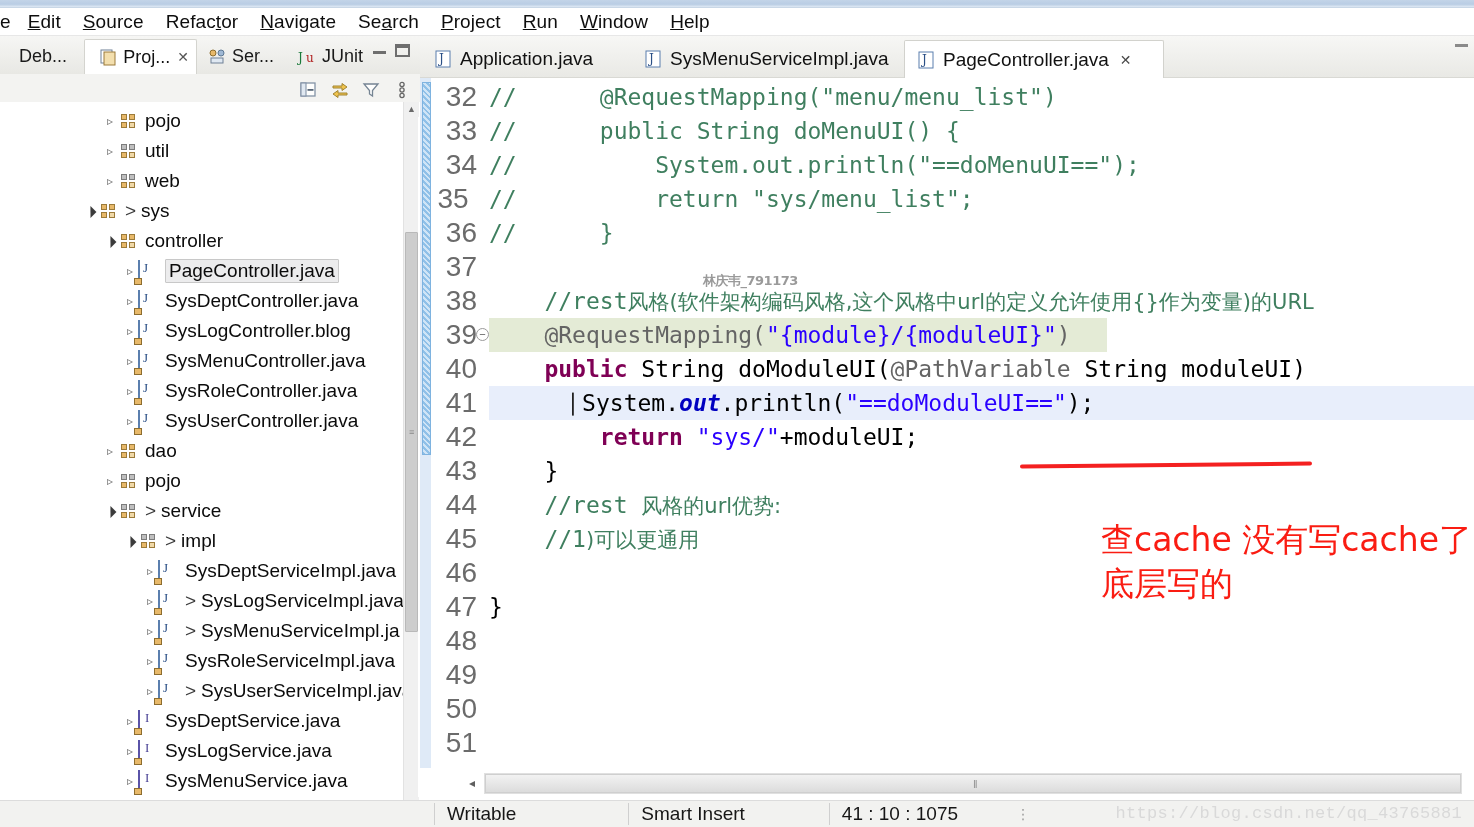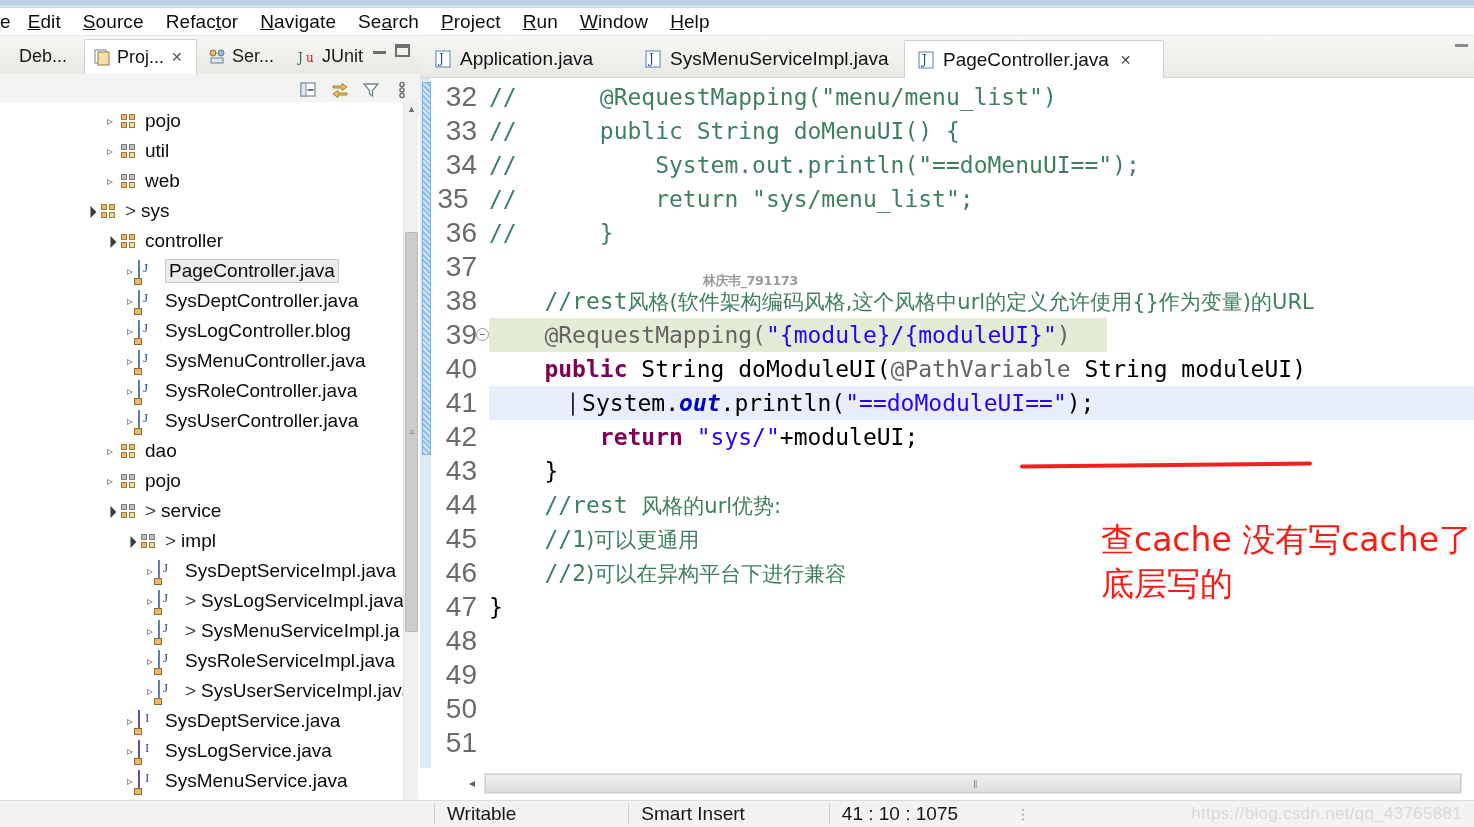--- a/index.html
+++ b/index.html
@@ -272,21 +272,21 @@
   .sb-cell {
     font-size: 19px; color: #161616; padding: 0 12px; height: 27px;
     display: flex; align-items: center; white-space: nowrap;
   }
   .sb-sep { width: 1px; height: 22px; background: #cfcfcf; }
   .sb-dots { color: #9a9a9a; font-size: 14px; padding: 0 10px; letter-spacing: 2px; }
 
   .wm-url {
     position: absolute; right: 12px; top: 804px;
     color: #d9d9d9; font-size: 17px;
-    font-family: Liberation Sans, sans-serif; letter-spacing: 0.3px;
+    font-family: Liberation Mono, monospace; letter-spacing: 0.3px;
   }
   .left-corner-fill {
     position: absolute; left: 0; top: 800px; width: 420px; height: 27px;
     background: #d9d9d9;
   }
 </style>
 </head>
 <body>
 
 <div id="app">
@@ -305,21 +305,21 @@
       <div class="menu-item"><span class="acc">W</span>indow</div>
       <div class="menu-item"><span class="acc">H</span>elp</div>
     </div>
 
   <div class="left-panel">
 
     <div class="view-tabs" id="view-tabs">
         <div class="vtab inactive" style="left: 12px; width: 84px;">
           <span>Deb...</span>
         </div>
-        <div class="vtab active" style="left: 84px; width: 113px;">
+        <div class="vtab active" style="left: 84px; width: 113px; justify-content: flex-end;">
           <svg viewBox="0 0 20 20" width="20" height="20">
             <rect x="3" y="3" width="11" height="13" fill="#fff" stroke="#6f8096"></rect>
             <rect x="6" y="5" width="11" height="13" fill="#f3dfae" stroke="#9c7b3a"></rect>
           </svg>
           <span>Proj...</span>
           <span class="vtab-close">✕</span>
         </div>
         <div class="vtab inactive" style="left: 200px; width: 90px;">
           <svg viewBox="0 0 20 20" width="20" height="20">
             <circle cx="6" cy="6" r="3" fill="#e8b96a" stroke="#8d6d2e"></circle>
@@ -615,21 +615,20 @@
         <div class="cline" style="top: 138px;"><span class="tk-cmt">//</span><span class="tk-cmt">      }</span></div>
         <div class="cline" style="top: 172px;"></div>
         <div class="cline" style="top: 206px;"><span class="tk-txt">    </span><span class="tk-cmt">//rest</span><span class="tk-cmtcn">风格(软件架构编码风格,这个风格中url的定义允许使用{}作为变量)的URL</span></div>
         <div class="cline hl-anno" style="top: 240px; width: 618px;"><span class="tk-txt">    </span><span class="tk-anno">@RequestMapping(</span><span class="tk-str">"{module}/{moduleUI}"</span><span class="tk-anno">)</span></div>
         <div class="cline" style="top: 274px;"><span class="tk-txt">    </span><span class="tk-kw">public </span><span class="tk-txt">String doModuleUI(</span><span class="tk-anno">@PathVariable</span><span class="tk-txt"> String moduleUI)</span></div>
         <div class="cline hl-cur" style="top: 308px; width: 985px;"><span class="tk-txt">      </span><span class="caret-i">⎸</span><span class="tk-txt">System.</span><span class="tk-fld">out</span><span class="tk-txt">.println(</span><span class="tk-str">"==doModuleUI=="</span><span class="tk-txt">);</span></div>
         <div class="cline" style="top: 342px;"><span class="tk-txt">        </span><span class="tk-kw">return </span><span class="tk-str">"sys/"</span><span class="tk-txt">+moduleUI;</span></div>
         <div class="cline" style="top: 376px;"><span class="tk-txt">    }</span></div>
         <div class="cline" style="top: 410px;"><span class="tk-txt">    </span><span class="tk-cmt">//rest </span><span class="tk-cmtcn">风格的url优势:</span></div>
         <div class="cline" style="top: 444px;"><span class="tk-txt">    </span><span class="tk-cmt">//1</span><span class="tk-cmtcn">)可以更通用</span></div>
-        <div class="cline" style="top: 478px;"><span class="tk-txt">    </span><span class="tk-cmt">//2</span><span class="tk-cmtcn">)可以在异构平台下进行兼容</span></div>
         <div class="cline" style="top: 512px;"><span class="tk-txt">}</span></div>
         <div class="cline" style="top: 546px;"></div>
         <div class="cline" style="top: 580px;"></div>
         <div class="cline" style="top: 614px;"></div>
         <div class="cline" style="top: 648px;"></div>
       </div>
 
     <div class="eh-scroll">
       <div class="eh-left">◂</div>
       <div class="eh-track">

